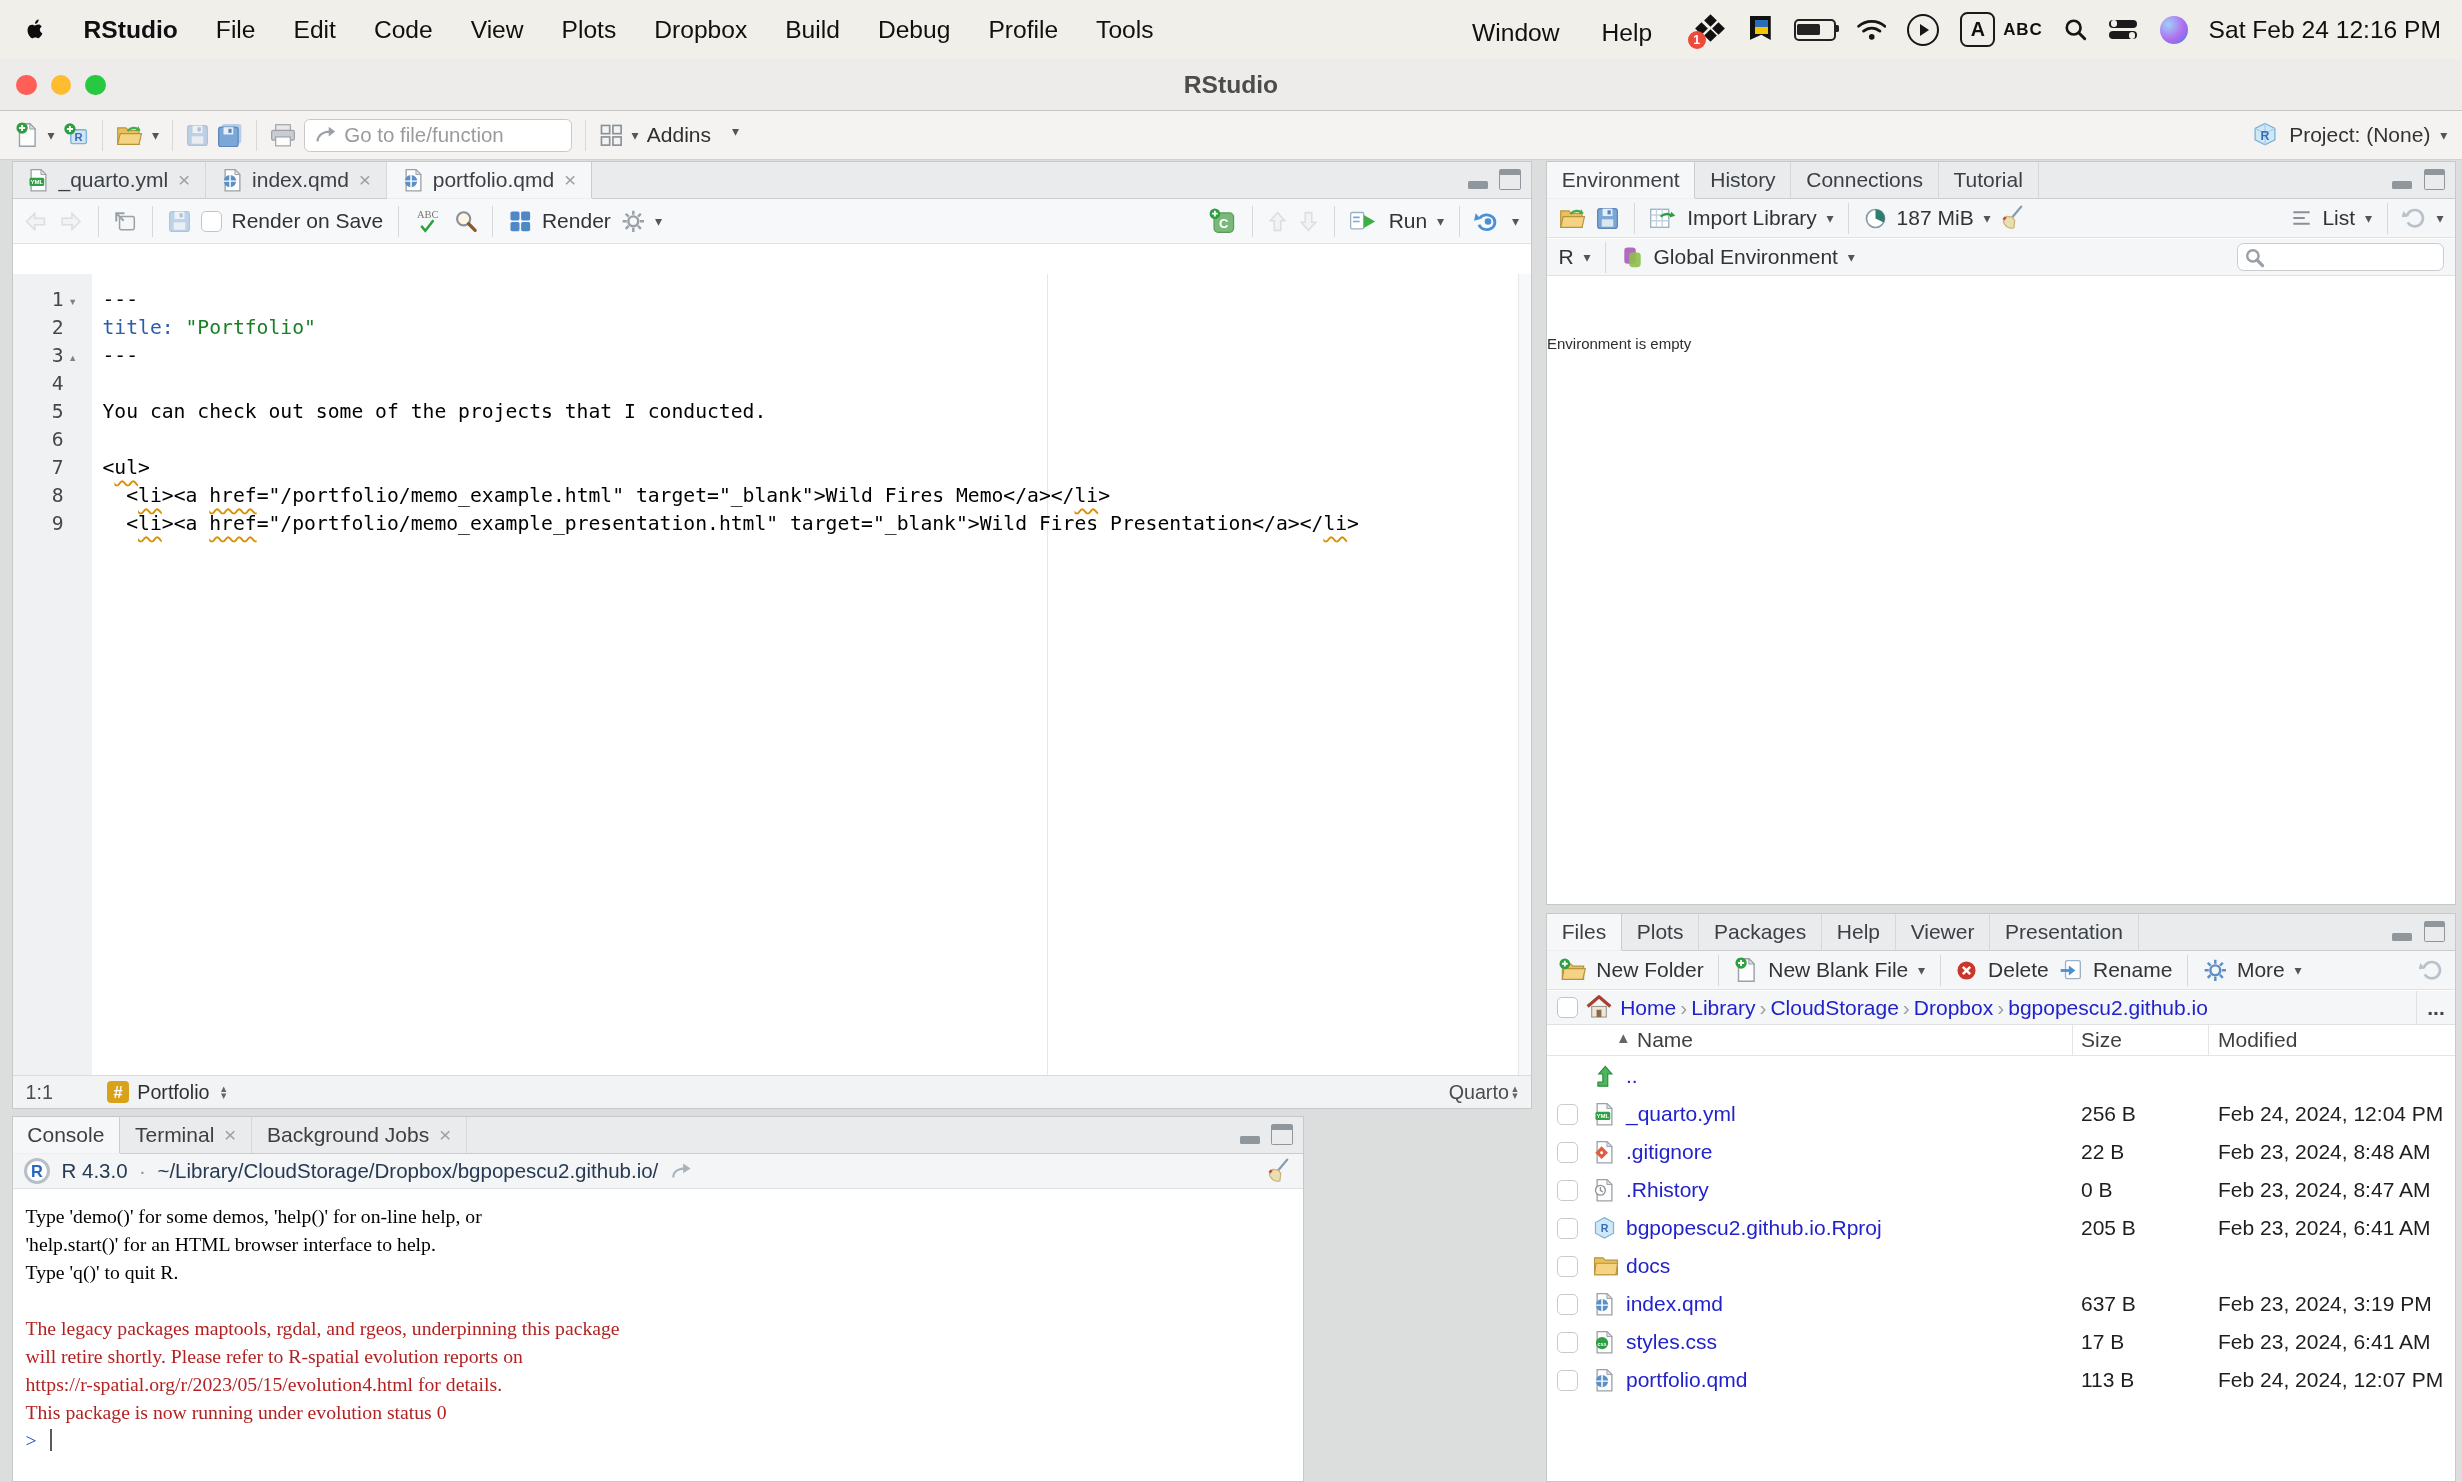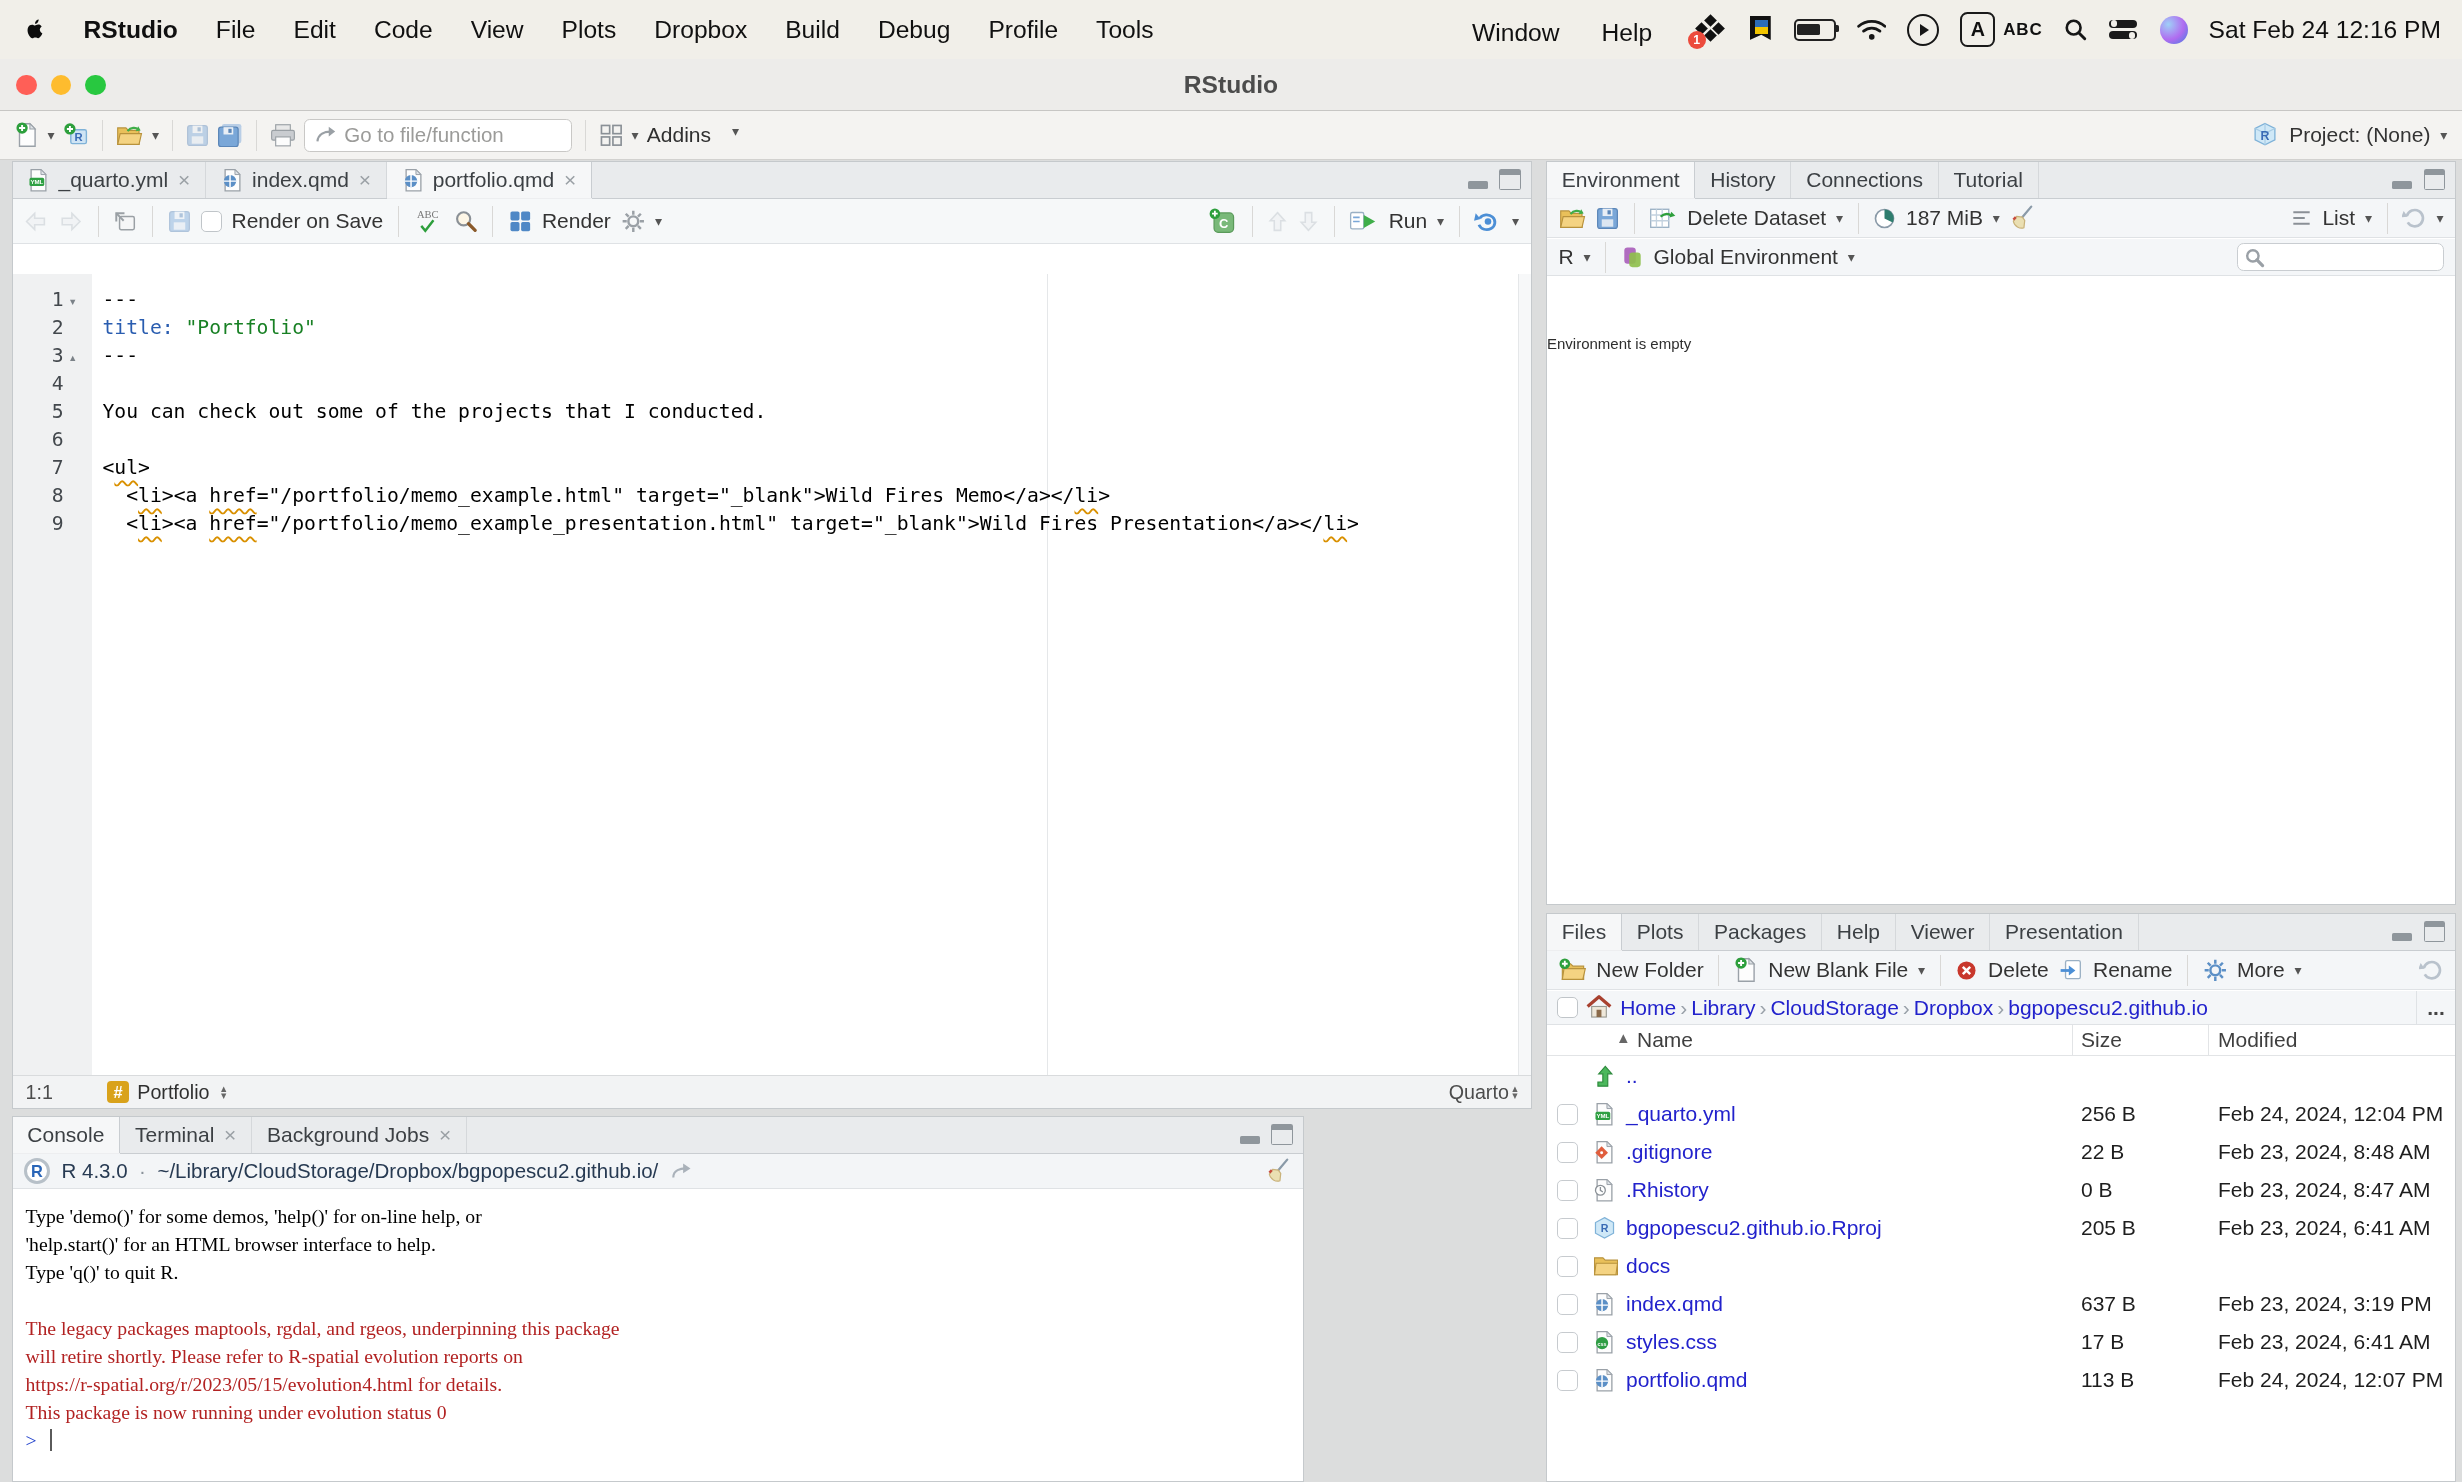--- a/index.html
+++ b/index.html
@@ -573,21 +573,21 @@
       </span>
     <span class="tsep"></span>
     <span class="i">
         <svg width="28" height="24.6" viewBox="0 0 34 30">
           <rect x="2" y="4" width="22" height="22" fill="#fff" stroke="#9ab0c4" stroke-width="1.6"></rect>
           <path d="M2 11h22M2 18h22M9 4v22M16 4v22" stroke="#c3d2df" stroke-width="1.6"></path>
           <path d="M14 13c5-4 10-4 13-1" fill="none" stroke="#2d9f3c" stroke-width="2.6"></path>
           <path d="M27 7l5 5-7 2z" fill="#2d9f3c"></path>
         </svg>
       </span>
-    <span class="lbl">Delete Dataset</span>
+    <span class="lbl">Import Library</span>
     <span class="caret">▾</span>
     <span class="tsep"></span>
     <span class="i">
         <svg width="23" height="23" viewBox="0 0 28 28">
           <circle cx="14" cy="14" r="11" fill="#fff" stroke="#8a9aa8" stroke-width="2"></circle>
           <path d="M14 14V3a11 11 0 0 1 10 16z" fill="#2e7d6e"></path>
         </svg>
       </span>
     <span class="lbl">187 MiB</span>
     <span class="caret">▾</span>

